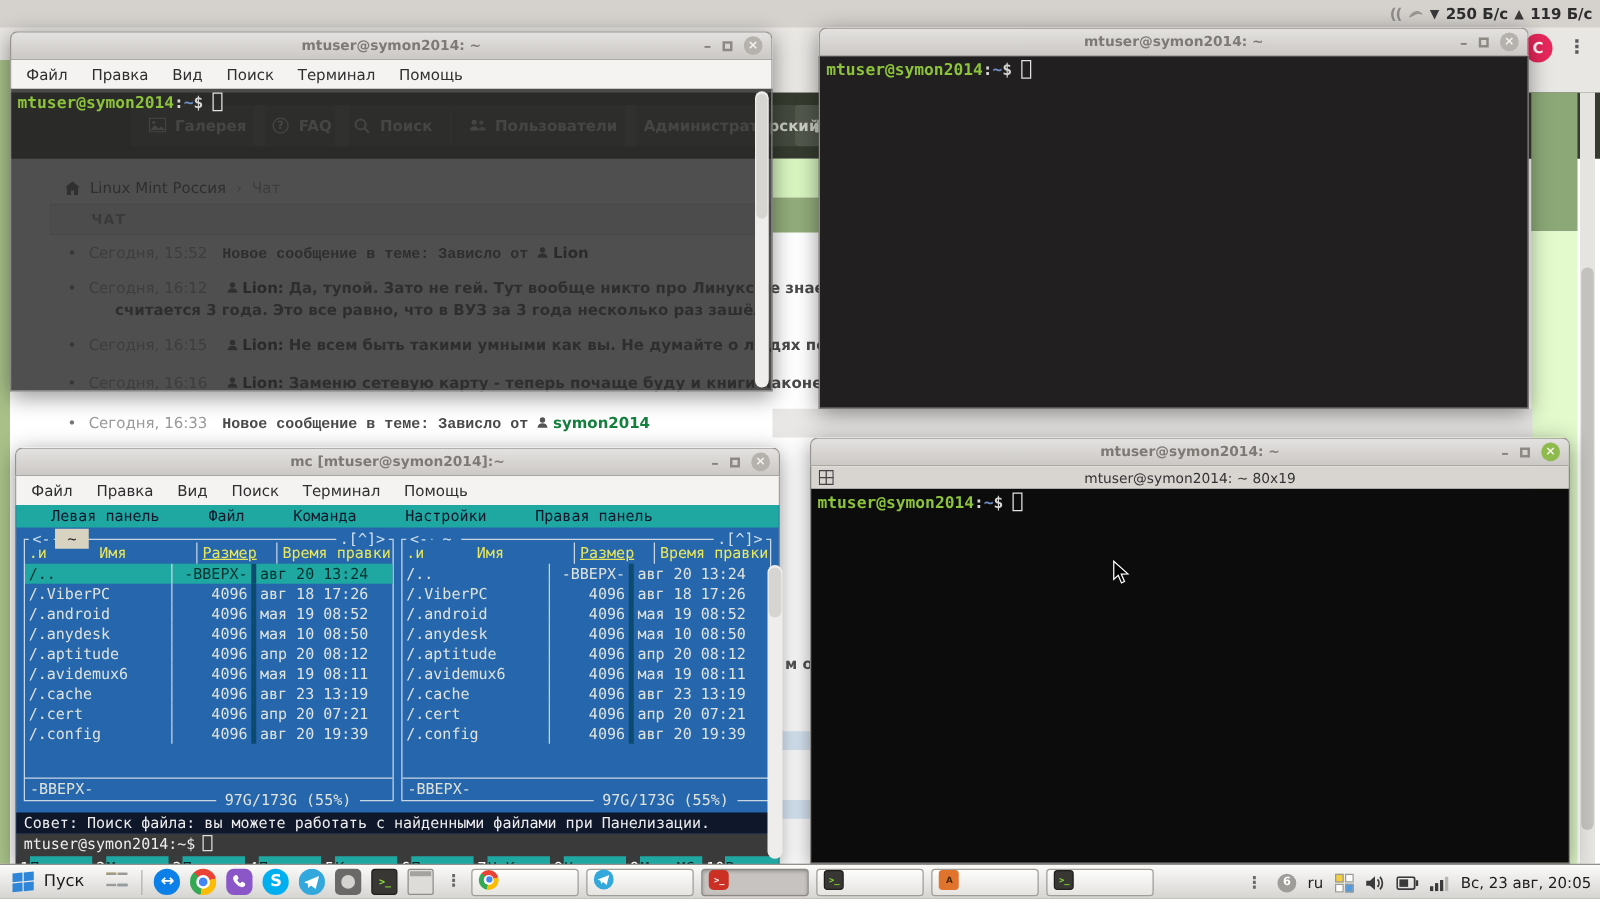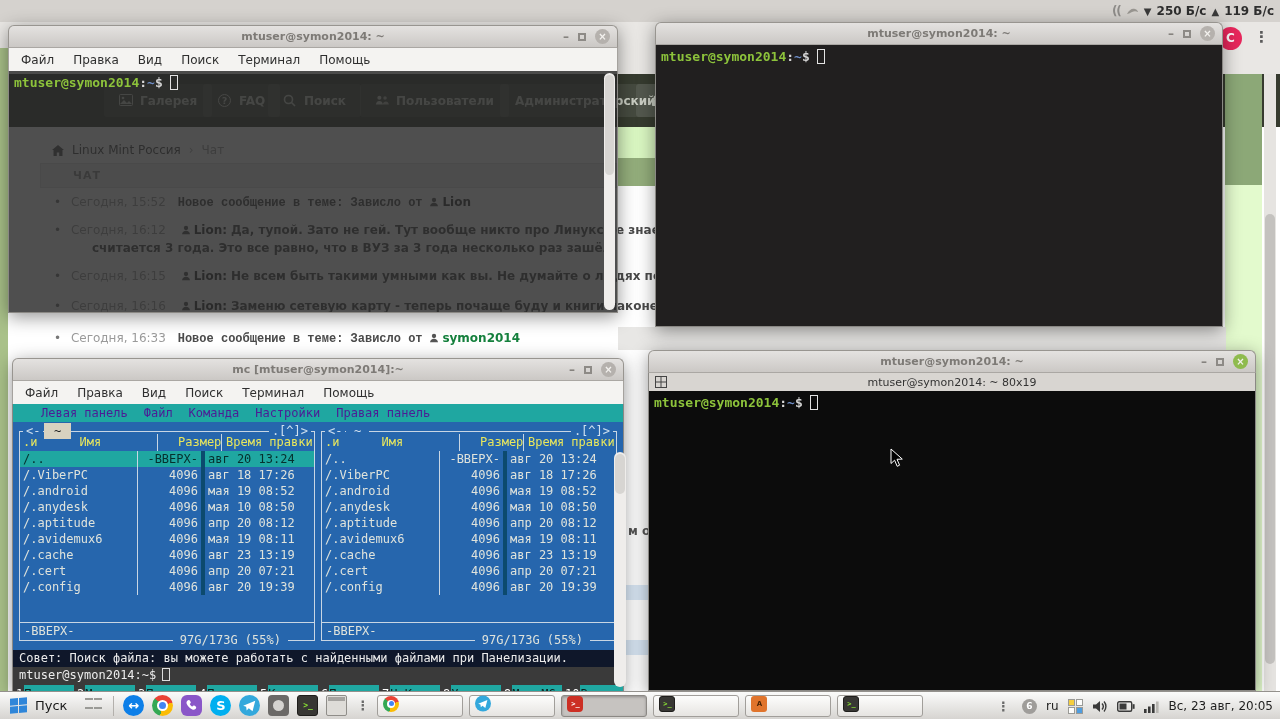--- a/index.html
+++ b/index.html
@@ -86,33 +86,33 @@
   .term-scroll{position:absolute;top:2px;right:2px;bottom:2px;width:11px;background:#efedeb;border-radius:6px;}
   .term-scroll .thumb{position:absolute;left:1px;top:2px;width:9px;height:42%;background:#d7d5d2;border-radius:5px;}
   .tabbar{height:18px;background:#d8d5d1;border-left:1px solid #8a8884;border-right:1px solid #8a8884;
     display:flex;align-items:center;justify-content:center;position:relative;
     font:11px "DejaVu Sans",sans-serif;color:#333;}
   .tab-grid{position:absolute;left:6px;top:3px;width:12px;height:12px;}
 
   
   .mc-area{background:#2666ad;border:1px solid #8a8884;border-top:none;position:relative;
     font:12px/16px "DejaVu Sans Mono",monospace;color:#dfe3dc;}
-  .mc-menubar{height:18px;background:#1fa7a1;color:#4c1d95;display:flex;gap:16px;
+  .mc-menubar{height:18px;background:#1fa7a1;color:#0f172a;display:flex;gap:39px;
     padding:1px 0 0 28px;}
   .mc-panels{display:flex;gap:6px;padding:9px 6px 0;height:219px;}
   .mc-panel{flex:1;border:1px solid #c8d6e4;position:relative;display:flex;flex-direction:column;}
   .pframe{position:absolute;top:-9px;background:#2666ad;color:#cfe0ef;padding:0 3px;line-height:16px;}
   .pframe.arrow{left:3px;}
   .pframe.corner{right:3px;}
   .ptab{position:absolute;top:-9px;left:24px;background:#d8d2c0;color:#222;padding:0 10px;line-height:16px;}
   .ppath{position:absolute;top:-9px;left:24px;background:#2666ad;color:#cfe0ef;padding:0 8px;line-height:16px;}
   .mc-hrow{display:flex;height:17px;color:#e9e75c;margin-top:2px;}
   .mc-hrow .hn{flex:1;padding-left:3px;display:flex;}
   .mc-hrow .hn .n2{margin-left:42px;}
-  .mc-hrow .hs{width:64px;border-left:1px solid #c8d6e4;padding-left:20px;}
+  .mc-hrow .hs{width:64px;border-left:1px solid #c8d6e4;padding-left:4px;text-decoration:underline;}
   .mc-hrow .hd{width:93px;border-left:1px solid #c8d6e4;padding-left:4px;}
   .mc-row{display:flex;height:16px;}
   .mc-row .cn{flex:1;padding-left:3px;overflow:hidden;}
   .mc-row .cs{width:64px;text-align:right;padding-right:3px;border-left:1px solid #c8d6e4;}
   .mc-row .cd{width:113px;border-left:4px solid #0c4a6e;padding-left:3px;}
   .mc-row.sel{background:#1fa7a1;color:#06302d;}
   .rows-space{flex:1;}
   .mini-sep{border-top:1px solid #c8d6e4;}
   .mini{height:17px;padding-left:4px;}
   .usage{position:absolute;bottom:-8px;right:26px;background:#2666ad;padding:0 7px;color:#dfe3dc;line-height:16px;}

